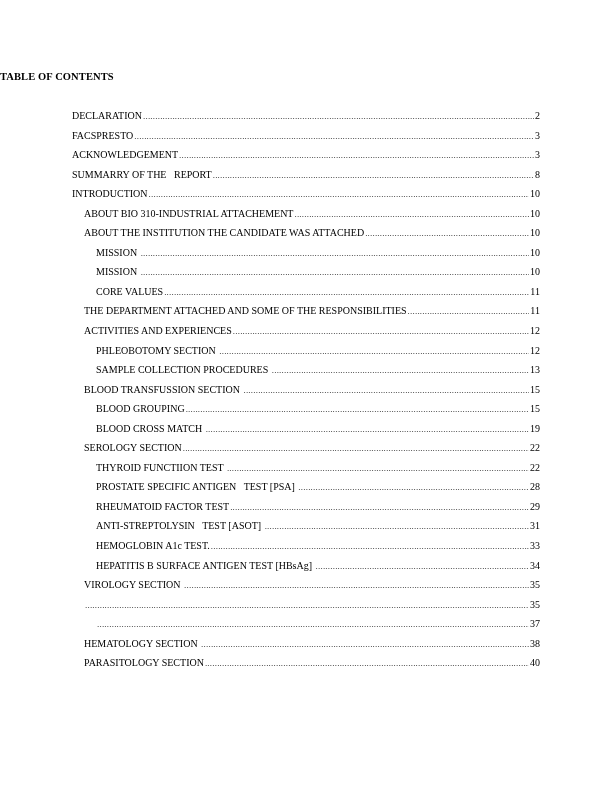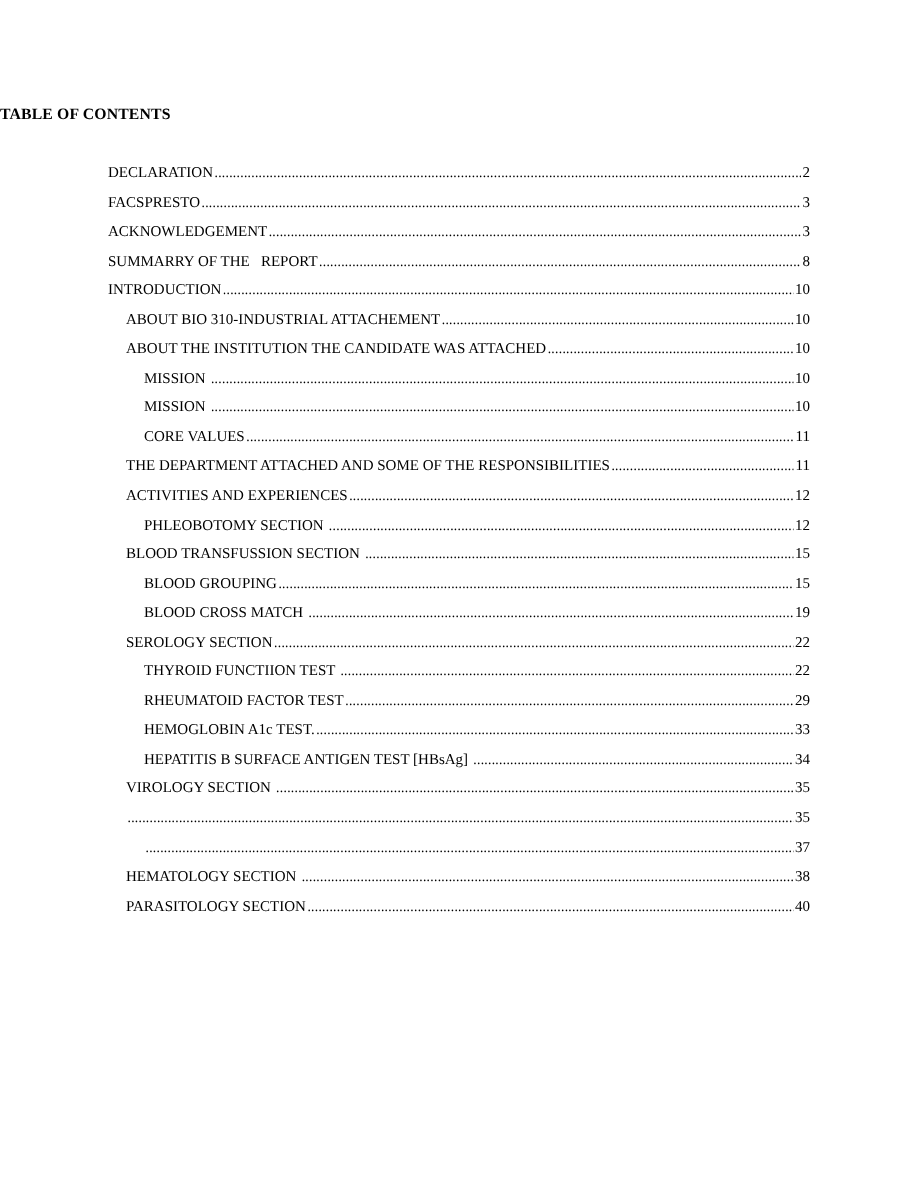--- a/index.html
+++ b/index.html
@@ -81,20 +81,25 @@
   <div class="row l1">
       <span class="label">ACTIVITIES AND EXPERIENCES</span>
       <span class="leader"></span>
       <span class="page">12</span>
     </div>
   <div class="row l2">
       <span class="label">PHLEOBOTOMY SECTION </span>
       <span class="leader"></span>
       <span class="page">12</span>
     </div>
+  <div class="row l2">
+      <span class="label">SAMPLE COLLECTION PROCEDURES </span>
+      <span class="leader"></span>
+      <span class="page">13</span>
+    </div>
   <div class="row l1">
       <span class="label">BLOOD TRANSFUSSION SECTION </span>
       <span class="leader"></span>
       <span class="page">15</span>
     </div>
   <div class="row l2">
       <span class="label">BLOOD GROUPING</span>
       <span class="leader"></span>
       <span class="page">15</span>
     </div>
@@ -107,23 +112,33 @@
       <span class="label">SEROLOGY SECTION</span>
       <span class="leader"></span>
       <span class="page">22</span>
     </div>
   <div class="row l2">
       <span class="label">THYROID FUNCTIION TEST </span>
       <span class="leader"></span>
       <span class="page">22</span>
     </div>
   <div class="row l2">
+      <span class="label">PROSTATE SPECIFIC ANTIGEN   TEST [PSA] </span>
+      <span class="leader"></span>
+      <span class="page">28</span>
+    </div>
+  <div class="row l2">
       <span class="label">RHEUMATOID FACTOR TEST</span>
       <span class="leader"></span>
       <span class="page">29</span>
+    </div>
+  <div class="row l2">
+      <span class="label">ANTI-STREPTOLYSIN   TEST [ASOT] </span>
+      <span class="leader"></span>
+      <span class="page">31</span>
     </div>
   <div class="row l2">
       <span class="label">HEMOGLOBIN A1c TEST.</span>
       <span class="leader"></span>
       <span class="page">33</span>
     </div>
   <div class="row l2">
       <span class="label">HEPATITIS B SURFACE ANTIGEN TEST [HBsAg] </span>
       <span class="leader"></span>
       <span class="page">34</span>

